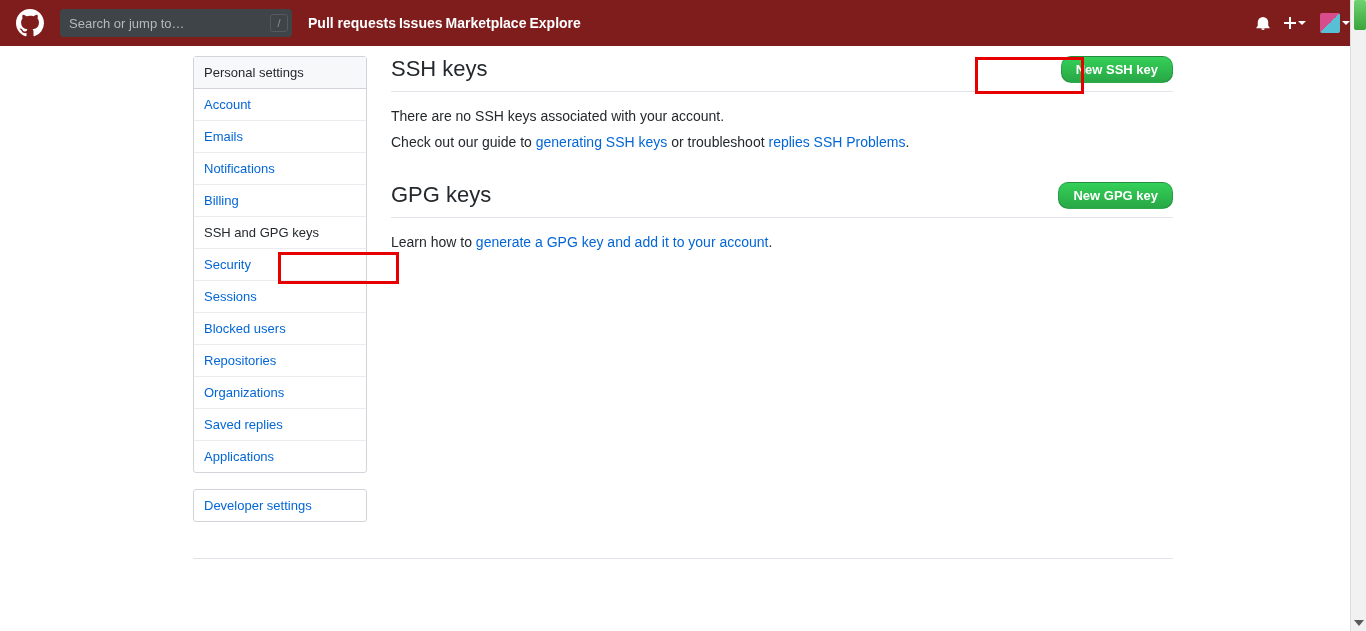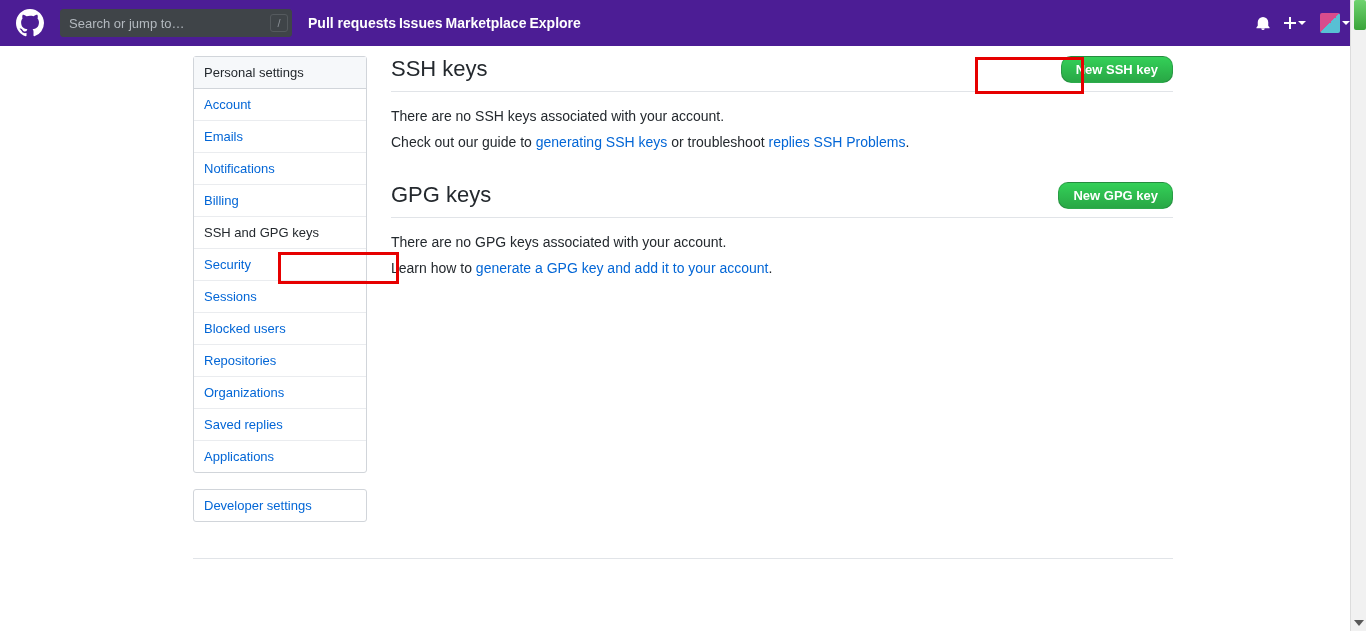--- a/index.html
+++ b/index.html
@@ -7,21 +7,21 @@
     font-family: -apple-system, BlinkMacSystemFont, "Segoe UI", Helvetica, Arial, sans-serif;
     font-size: 14px;
     color: #24292e;
     background: #fff;
     width: 1366px;
     height: 631px;
     overflow: hidden;
     position: relative;
   }
   header.topbar {
-    background: #4c1d95;
+    background: #7f1d1d;
     height: 46px;
     display: flex;
     align-items: center;
     padding: 0 16px;
     color: #fff;
   }
   .gh-logo {
     width: 28px; height: 28px;
     display: flex; align-items: center; justify-content: center;
     margin-right: 16px;
@@ -234,21 +234,20 @@
       <p>
         <span>Check out our guide to </span><a>generating SSH keys</a><span> or troubleshoot </span><a>replies SSH Problems</a><span>.</span>
       </p>
     </section>
 
     <section class="section">
       <div class="section-head">
         <h2>GPG keys</h2>
         <button class="btn-green">New GPG key</button>
       </div>
-      <p>There are no GPG keys associated with your account.</p>
       <p>
         <span>Learn how to </span><a>generate a GPG key and add it to your account</a><span>.</span>
       </p>
     </section>
   </main>
 </div>
 
 <hr class="footer-sep">
 
 <div class="hl hl-ssh"></div>

